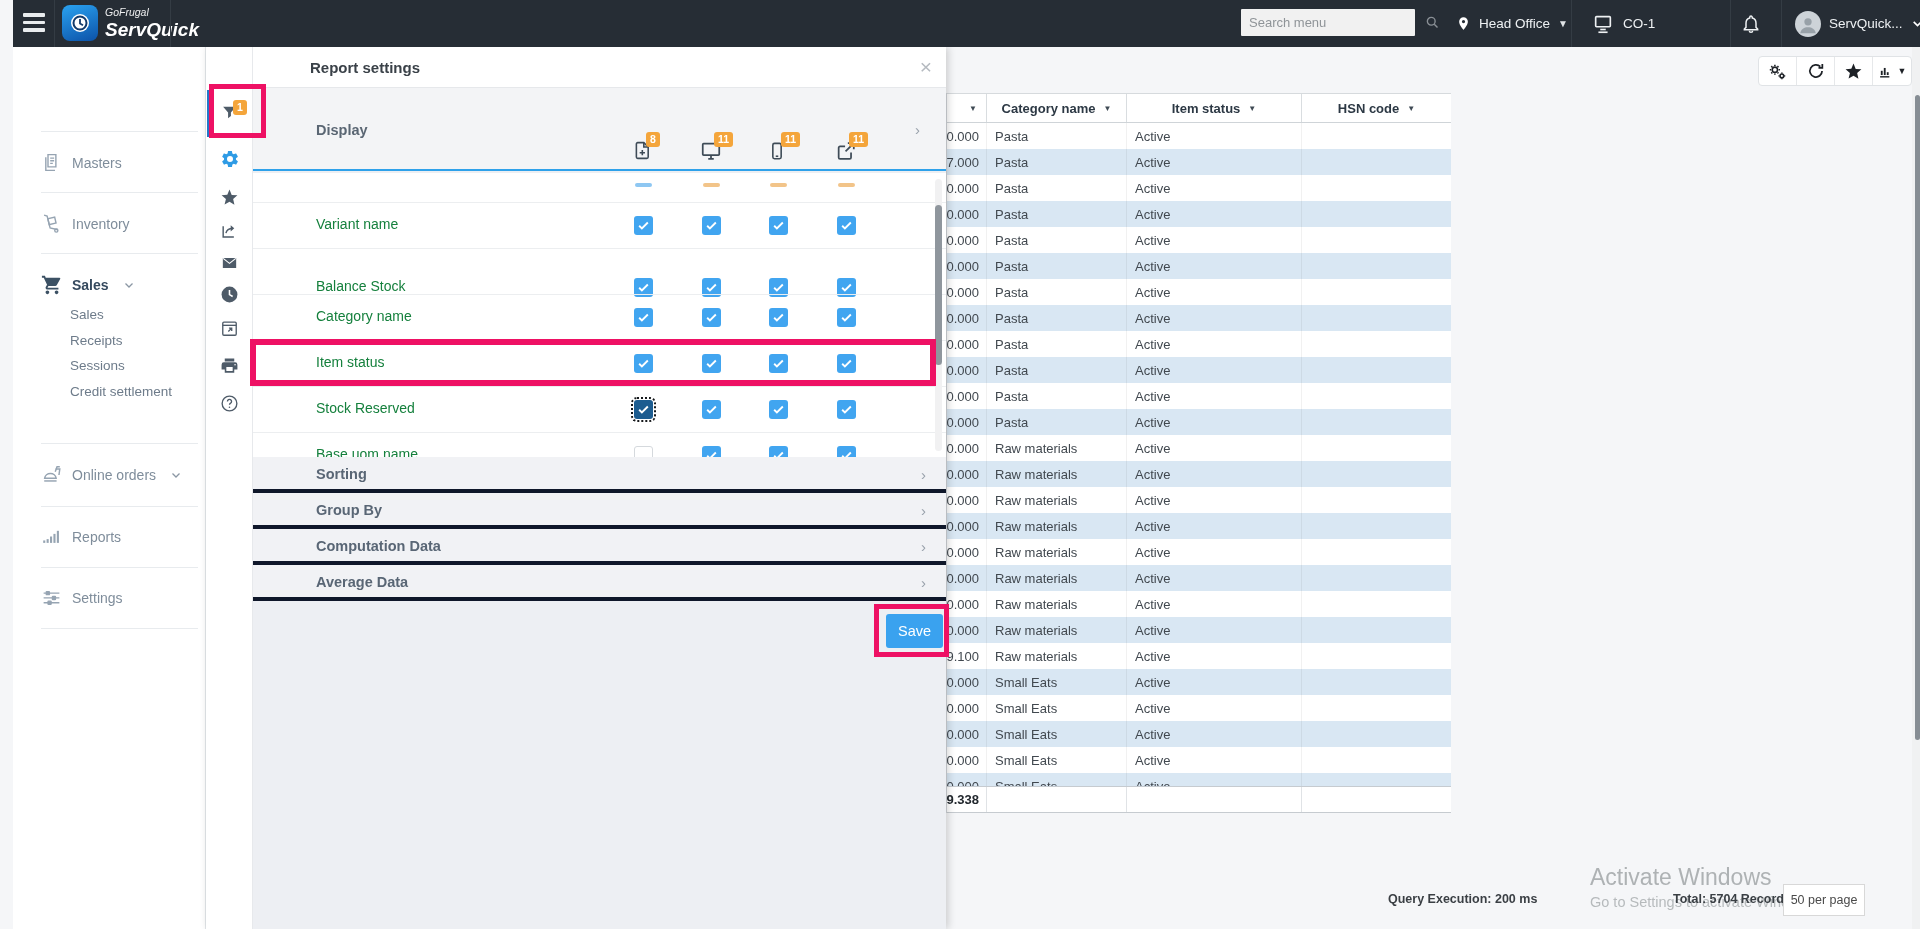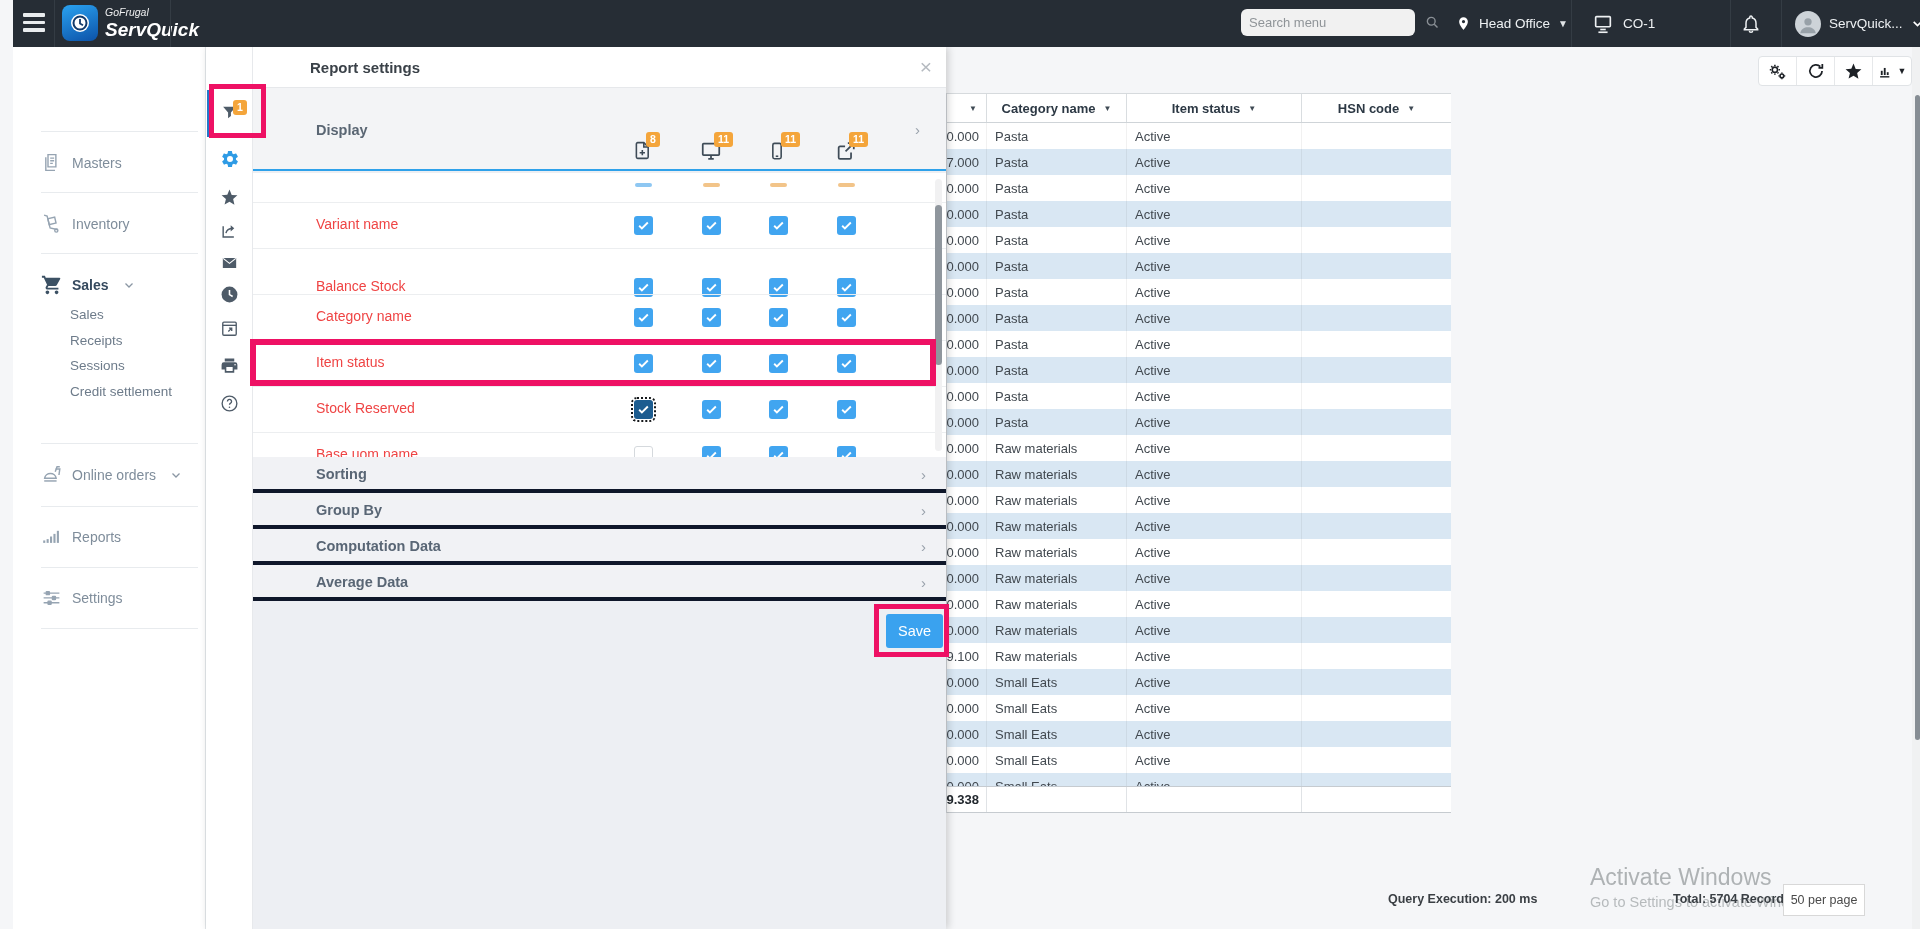--- a/index.html
+++ b/index.html
@@ -11,21 +11,21 @@
   
   .topbar { position:absolute; left:0; top:0; width:1920px; height:47px; background:#262d35; z-index:40; }
   .tb-sep { position:absolute; top:0; width:1px; height:47px; background:#343c44; }
   .hamburger { position:absolute; left:10px; top:13px; width:24px; height:21px; cursor:pointer; }
   .hamburger span { display:block; width:22px; height:3.5px; background:#e9ecee; margin-bottom:4px; border-radius:1px; }
   .logo { position:absolute; left:49px; top:5px; display:flex; align-items:center; }
   .logo-badge { width:36px; height:36px; border-radius:8px; background:linear-gradient(160deg,#2aa2f0,#0c52a8); display:flex; align-items:center; justify-content:center; }
   .logo-text { margin-left:7px; color:#fff; line-height:1; }
   .logo-text .small { font-size:10.5px; font-style:italic; opacity:.92; }
   .logo-text .big { font-size:19px; font-style:italic; font-weight:bold; margin-top:2px; }
-  .searchbox { position:absolute; left:1228px; top:9px; width:174px; height:27px; background:#f1f1f1; border-radius:6px; display:flex; align-items:center; padding:0 8px; }
+  .searchbox { position:absolute; left:1228px; top:9px; width:174px; height:27px; background:#f1f1f1; border-radius:1px; display:flex; align-items:center; padding:0 8px; }
   .searchbox input { flex:1; border:none; outline:none; background:transparent; font-size:13px; color:#555; font-family:inherit; }
   .searchbox input::placeholder { color:#8f9498; }
   .tb-item { position:absolute; top:0; height:47px; display:flex; align-items:center; color:#eef1f3; font-size:13.5px; gap:8px; cursor:pointer; }
   .caret-sm { font-size:10px; color:#dfe3e6; }
 
   
   .sidebar { position:absolute; left:0; top:47px; width:193px; height:882px; background:#fff; border-right:1px solid #e3e7ea; z-index:10; }
   .side-item { position:absolute; left:0; width:193px; height:60px; display:flex; align-items:center; cursor:pointer; color:#7f8d9b; }
   .side-item .ic { width:22px; height:22px; margin-left:28px; color:#96a4b2; }
   .side-item .lbl { margin-left:9px; font-size:14px; }
@@ -68,21 +68,21 @@
   .m-title { position:absolute; left:57px; top:12px; font-size:15px; font-weight:bold; color:#3a4148; }
   .m-close { position:absolute; right:14px; top:8px; font-size:21px; color:#b5bac0; cursor:pointer; }
   .disp-head { position:absolute; left:47px; top:41px; width:693px; height:83px; background:#f3f4f6; border-bottom:2px solid #2ea1ea; }
   .disp-label { position:absolute; left:63px; top:34px; font-size:14.5px; font-weight:bold; color:#5a6673; }
   .dev-ic { position:absolute; top:52px; width:22px; height:22px; color:#3e4b57; cursor:pointer; }
   .sec-chev { position:absolute; font-size:15px; color:#99a1ab; }
   .disp-list { position:absolute; left:47px; top:126px; width:693px; height:284px; background:#fff; overflow:hidden; }
   .dash { position:absolute; top:10px; height:4px; width:17px; border-radius:2px; }
   .row-div { position:absolute; left:0; width:693px; height:1px; background:#eceef0; }
   .chk-row { position:absolute; left:0; width:693px; height:46px; }
-  .chk-row .lbl { position:absolute; left:63px; top:14px; font-size:14px; color:#ef4444; }
+  .chk-row .lbl { position:absolute; left:63px; top:14px; font-size:14px; color:#15803d; }
   .chk { position:absolute; top:13.5px; width:19px; height:19px; border-radius:3px; cursor:pointer; }
   .chk.on { background:#41a5f0; display:flex; align-items:center; justify-content:center; }
   .chk.off { background:#fff; border:1.5px solid #d5d9dd; }
   .chk.focus { background:#1c5c90; outline:2px dotted #15181b; outline-offset:1px; }
   .list-sb-track { position:absolute; left:729px; top:6px; width:7px; height:272px; background:#f1f1f2; border-radius:4px; }
   .list-sb-thumb { position:absolute; left:729px; width:7px; background:#8f969d; border-radius:4px; cursor:pointer; }
   .sec-bar { position:absolute; left:47px; width:693px; height:36px; background:#f1f2f5; border-bottom:4px solid #0f172a; cursor:pointer; }
   .sec-bar .lbl { position:absolute; left:63px; top:9px; font-size:14.5px; font-weight:bold; color:#596675; }
   .save-btn { position:absolute; left:680px; top:567px; width:57px; height:34px; background:#3aa2ef; color:#fff; font-size:14.5px; border:none; border-radius:3px; cursor:pointer; font-family:inherit; }
 

